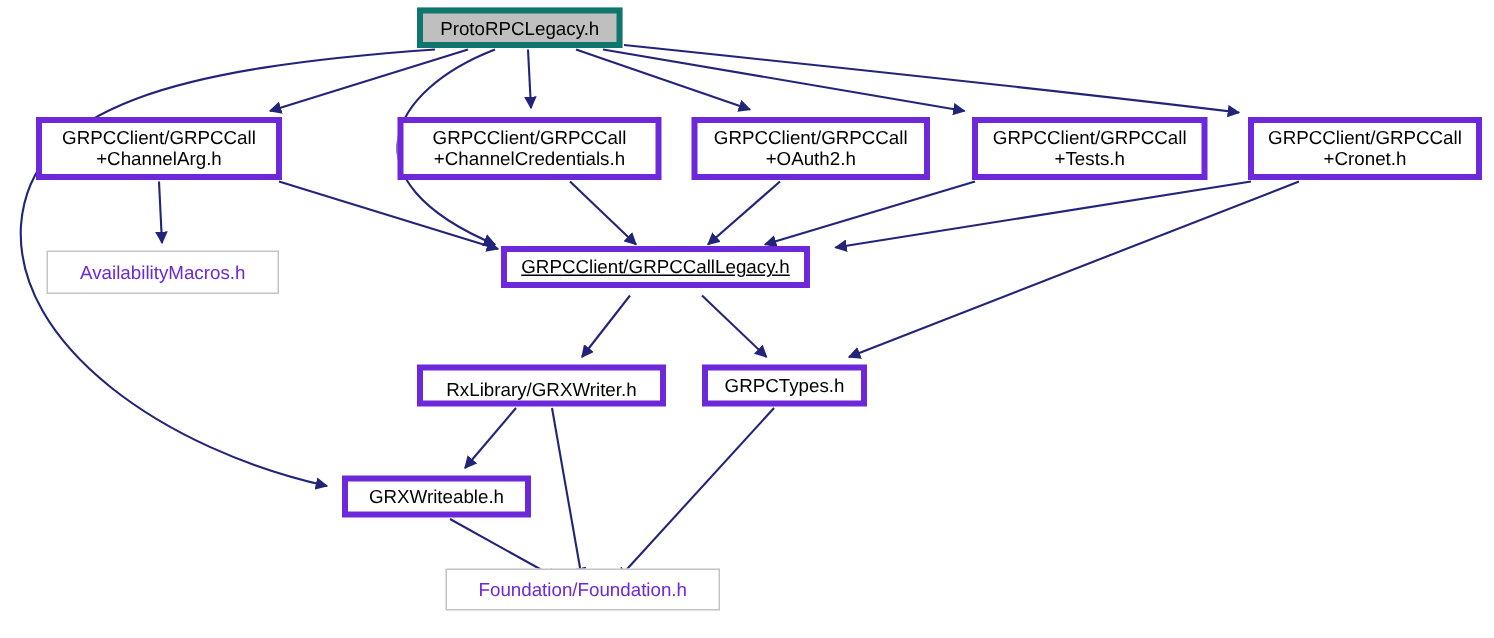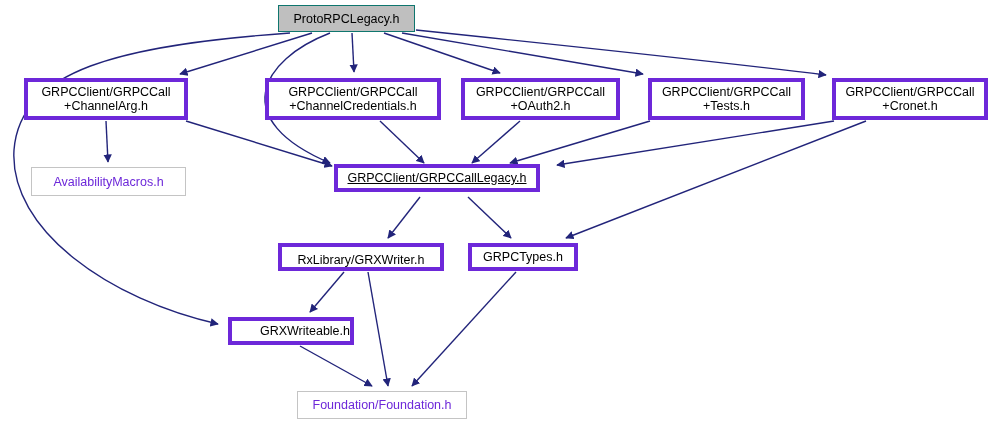--- a/index.html
+++ b/index.html
@@ -5,21 +5,21 @@
   html,body{margin:0;padding:0;background:#ffffff;}
   body{width:996px;height:425px;overflow:hidden;
        font-family:"Liberation Sans", sans-serif;}
   #graph{position:relative;width:996px;height:425px;background:#ffffff;}
   svg.edges{position:absolute;left:0;top:0;width:996px;height:425px;overflow:visible;}
   .node{position:absolute;box-sizing:border-box;
         display:flex;align-items:center;justify-content:center;
         text-align:center;line-height:1.12;
         font-size:12.5px;color:#000000;background:#ffffff;
         border:4px solid #6d28d9;white-space:pre;}
-  .node.root{background:#bfbfbf;border:1px solid #0f766e;}
+  .node.root{background:#bfbfbf;border:4px solid #0f766e;}
   .node.ext{border:1px solid #c4c4c4;color:#6d28d9;}
 </style>
 </head>
 <body>
 
 <div id="graph">
   <svg class="edges" viewBox="0 0 996 425" xmlns="http://www.w3.org/2000/svg">
     <defs>
       <marker id="arrow" viewBox="0 0 10 10" refX="9" refY="5" markerWidth="6" markerHeight="6" orient="auto-start-reverse">
         <path d="M 0 0 L 10 5 L 0 10 z" fill="#22247a"></path>
@@ -57,16 +57,16 @@
       <div class="node" style="left: 461px; top: 78px; width: 159px; height: 42px;"><span>GRPCClient/GRPCCall
 +OAuth2.h</span></div>
       <div class="node" style="left: 648px; top: 78px; width: 157px; height: 42px;"><span>GRPCClient/GRPCCall
 +Tests.h</span></div>
       <div class="node" style="left: 832px; top: 78px; width: 156px; height: 42px;"><span>GRPCClient/GRPCCall
 +Cronet.h</span></div>
       <div class="node ext" style="left: 31px; top: 167px; width: 155px; height: 29px;"><span>AvailabilityMacros.h</span></div>
       <div class="node" style="left: 334px; top: 164px; width: 206px; height: 28px; text-decoration: underline;"><span>GRPCClient/GRPCCallLegacy.h</span></div>
       <div class="node" style="left: 278px; top: 243px; width: 166px; height: 28px; align-items: flex-end;"><span>RxLibrary/GRXWriter.h</span></div>
       <div class="node" style="left: 468px; top: 243px; width: 110px; height: 28px;"><span>GRPCTypes.h</span></div>
-      <div class="node" style="left: 228px; top: 317px; width: 126px; height: 28px; justify-content: flex-end;"><span>GRXWriteable.h</span></div>
-      <div class="node ext" style="left: 297px; top: 391px; width: 170px; height: 28px;"><span>Foundation/Foundation.h</span></div>
+      <div class="node" style="left: 228px; top: 317px; width: 126px; height: 28px;"><span>GRXWriteable.h</span></div>
+      <div class="node ext" style="left: 297px; top: 379px; width: 183px; height: 28px;"><span>Foundation/Foundation.h</span></div>
     </div>
 </div>
 
 </body></html>

